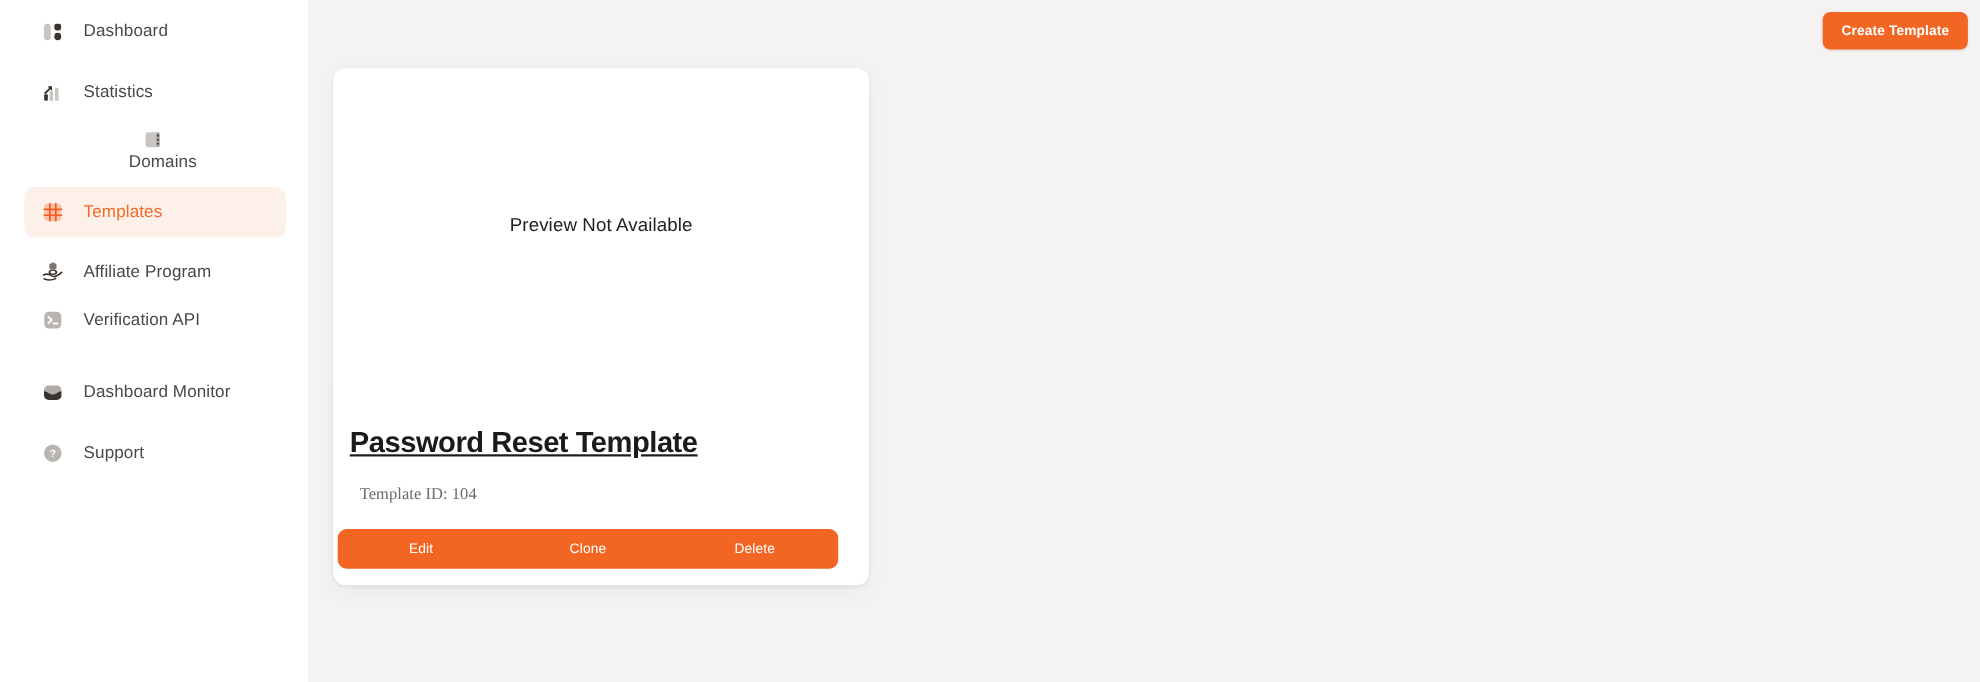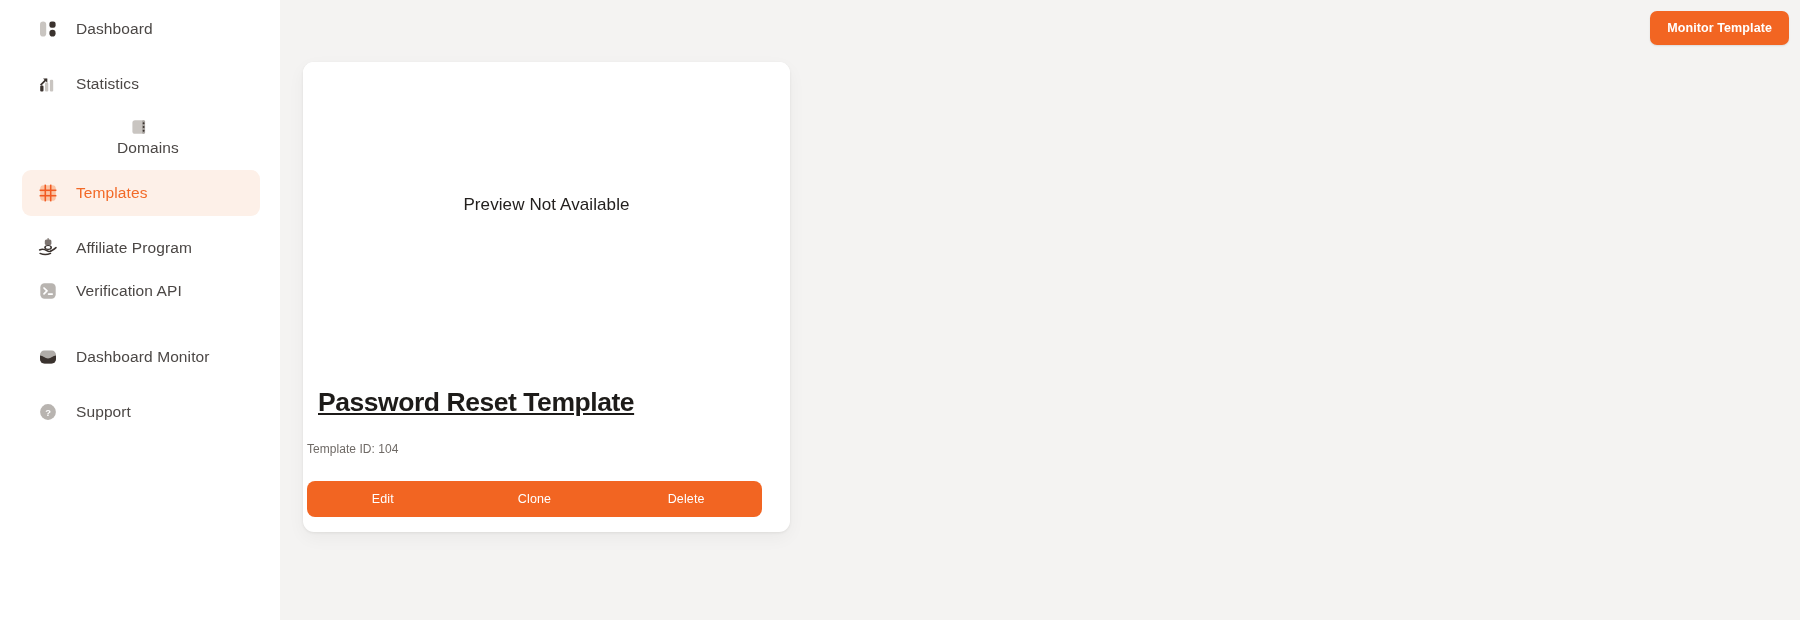--- a/index.html
+++ b/index.html
@@ -138,24 +138,24 @@
     font-family: "Liberation Sans", sans-serif;
     font-size: 26.5px;
     font-weight: bold;
     color: #1d1b19;
     letter-spacing: -0.45px;
     white-space: nowrap;
     text-decoration: underline;
   }
   #template-id {
     position: absolute;
-    left: 4px;
+    left: 24px;
     top: 380px;
-    font-family: Liberation Sans, sans-serif;
-    font-size: 12px;
+    font-family: Liberation Serif, serif;
+    font-size: 15px;
     color: #6f6a66;
     letter-spacing: 0.05px;
   }
   #template-actions {
     position: absolute;
     left: 4px;
     top: 419px;
     width: 455px;
     height: 36px;
     background: #f26522;
@@ -287,21 +287,21 @@
       </svg>
     </span>
     <span class="nav-label">Support</span>
   </div>
 
 </div>
 <div id="sidebar-edge"></div>
 
 <div id="main">
 
-  <button id="create-template-button">Monitor Template</button>
+  <button id="create-template-button">Create Template</button>
 
   <div id="template-card">
 
     <div id="template-preview">
       <span id="preview-placeholder-text">Preview Not Available</span>
     </div>
 
     <div id="template-title">Password Reset Template</div>
 
     <div id="template-id">Template ID: 104</div>

